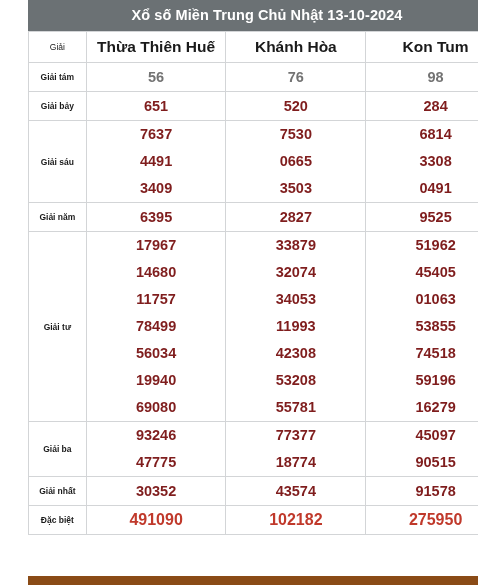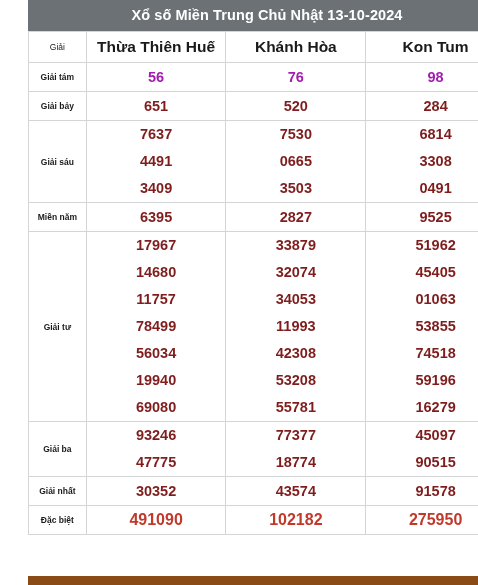--- a/index.html
+++ b/index.html
@@ -63,21 +63,21 @@
     font-size: 8.5px;
     color: #1a1a1a;
     font-weight: bold;
   }
   td.num {
     font-size: 14.5px;
     font-weight: bold;
     color: #7f1d1d;
   }
   td.num.red, td.num.red .nline {
-    color: #a21caf;
+    color: #737373;
   }
   td.num.special {
     font-size: 16px;
     font-weight: bold;
     color: #c0392b;
   }
   .nline {
     line-height: 27px;
     height: 27px;
   }
@@ -148,21 +148,21 @@
             <div class="nline">0665</div>
             <div class="nline">3503</div>
           </td>
           <td class="num">
             <div class="nline">6814</div>
             <div class="nline">3308</div>
             <div class="nline">0491</div>
           </td>
         </tr>
         <tr>
-          <td class="prize-label">Miền năm</td>
+          <td class="prize-label">Giải năm</td>
           <td class="num">
             <div class="nline tall">6395</div>
           </td>
           <td class="num">
             <div class="nline tall">2827</div>
           </td>
           <td class="num">
             <div class="nline tall">9525</div>
           </td>
         </tr>

